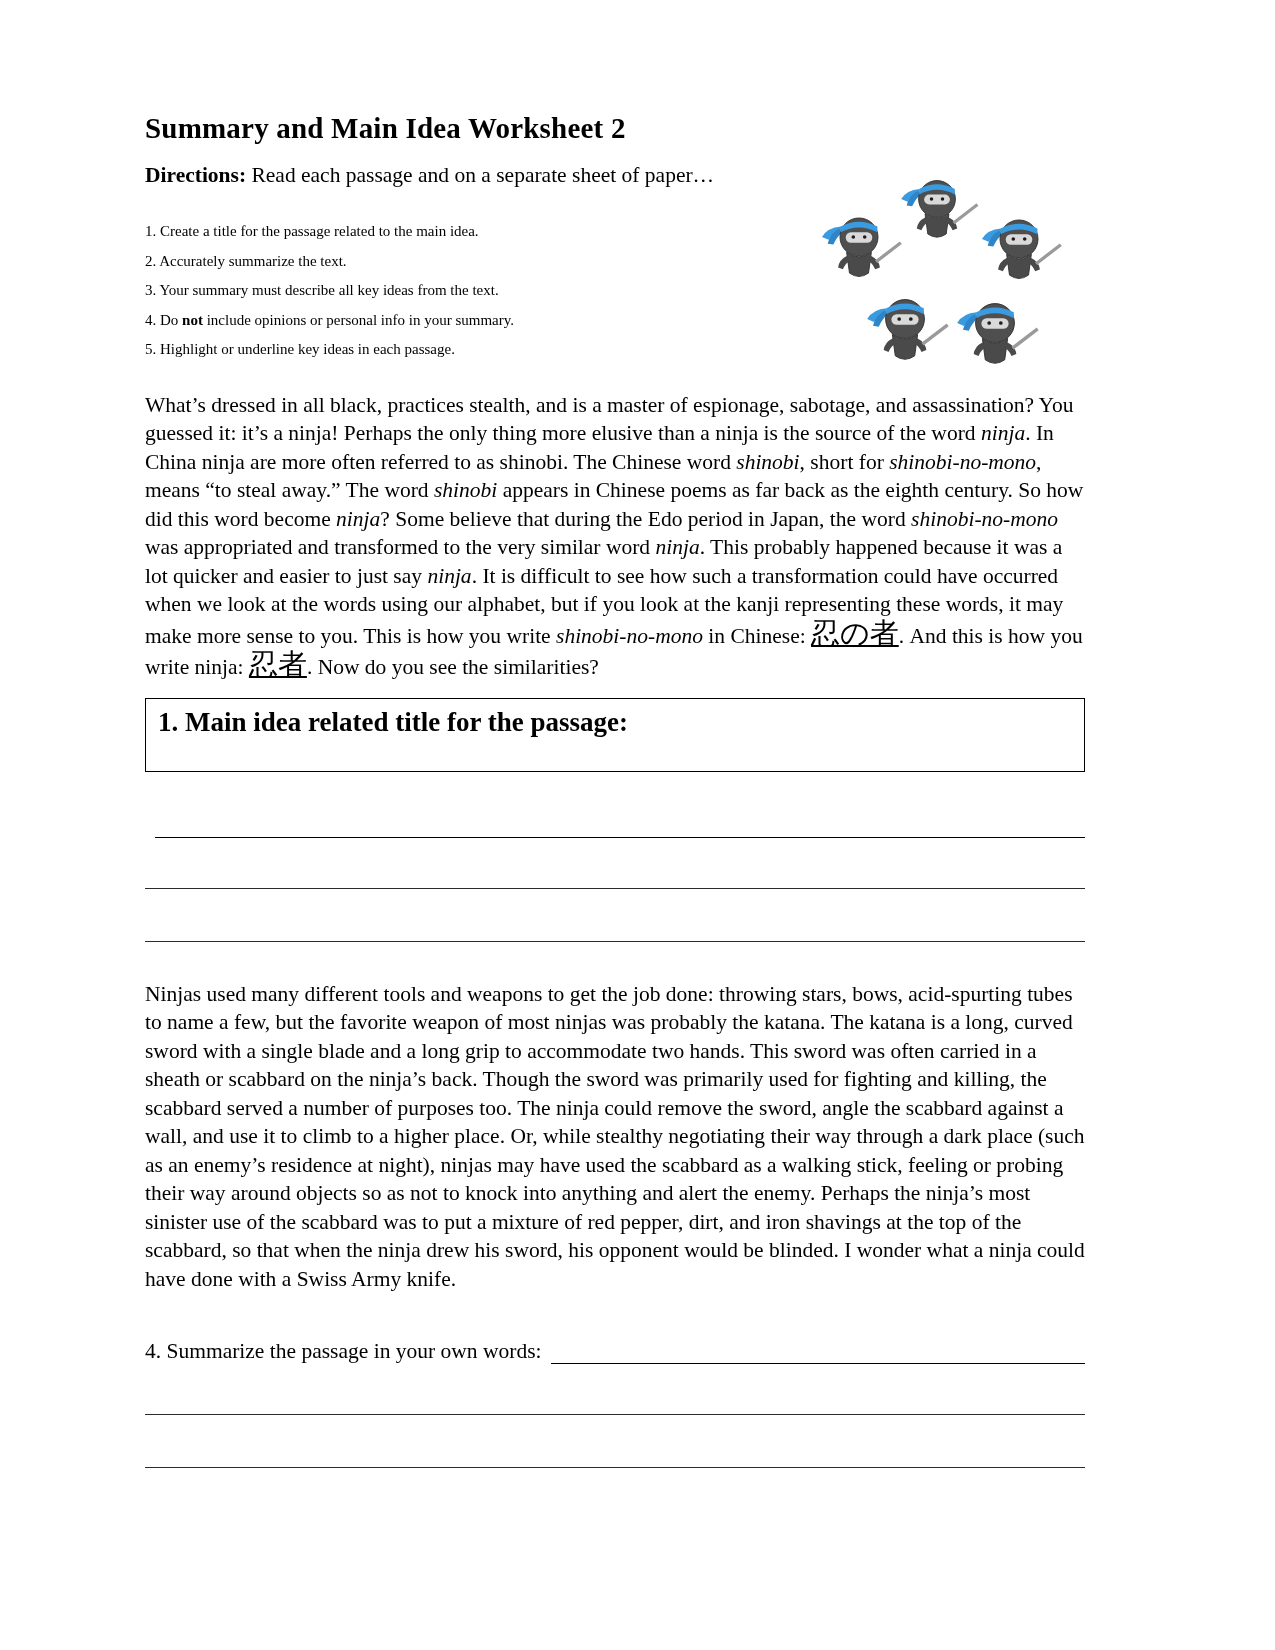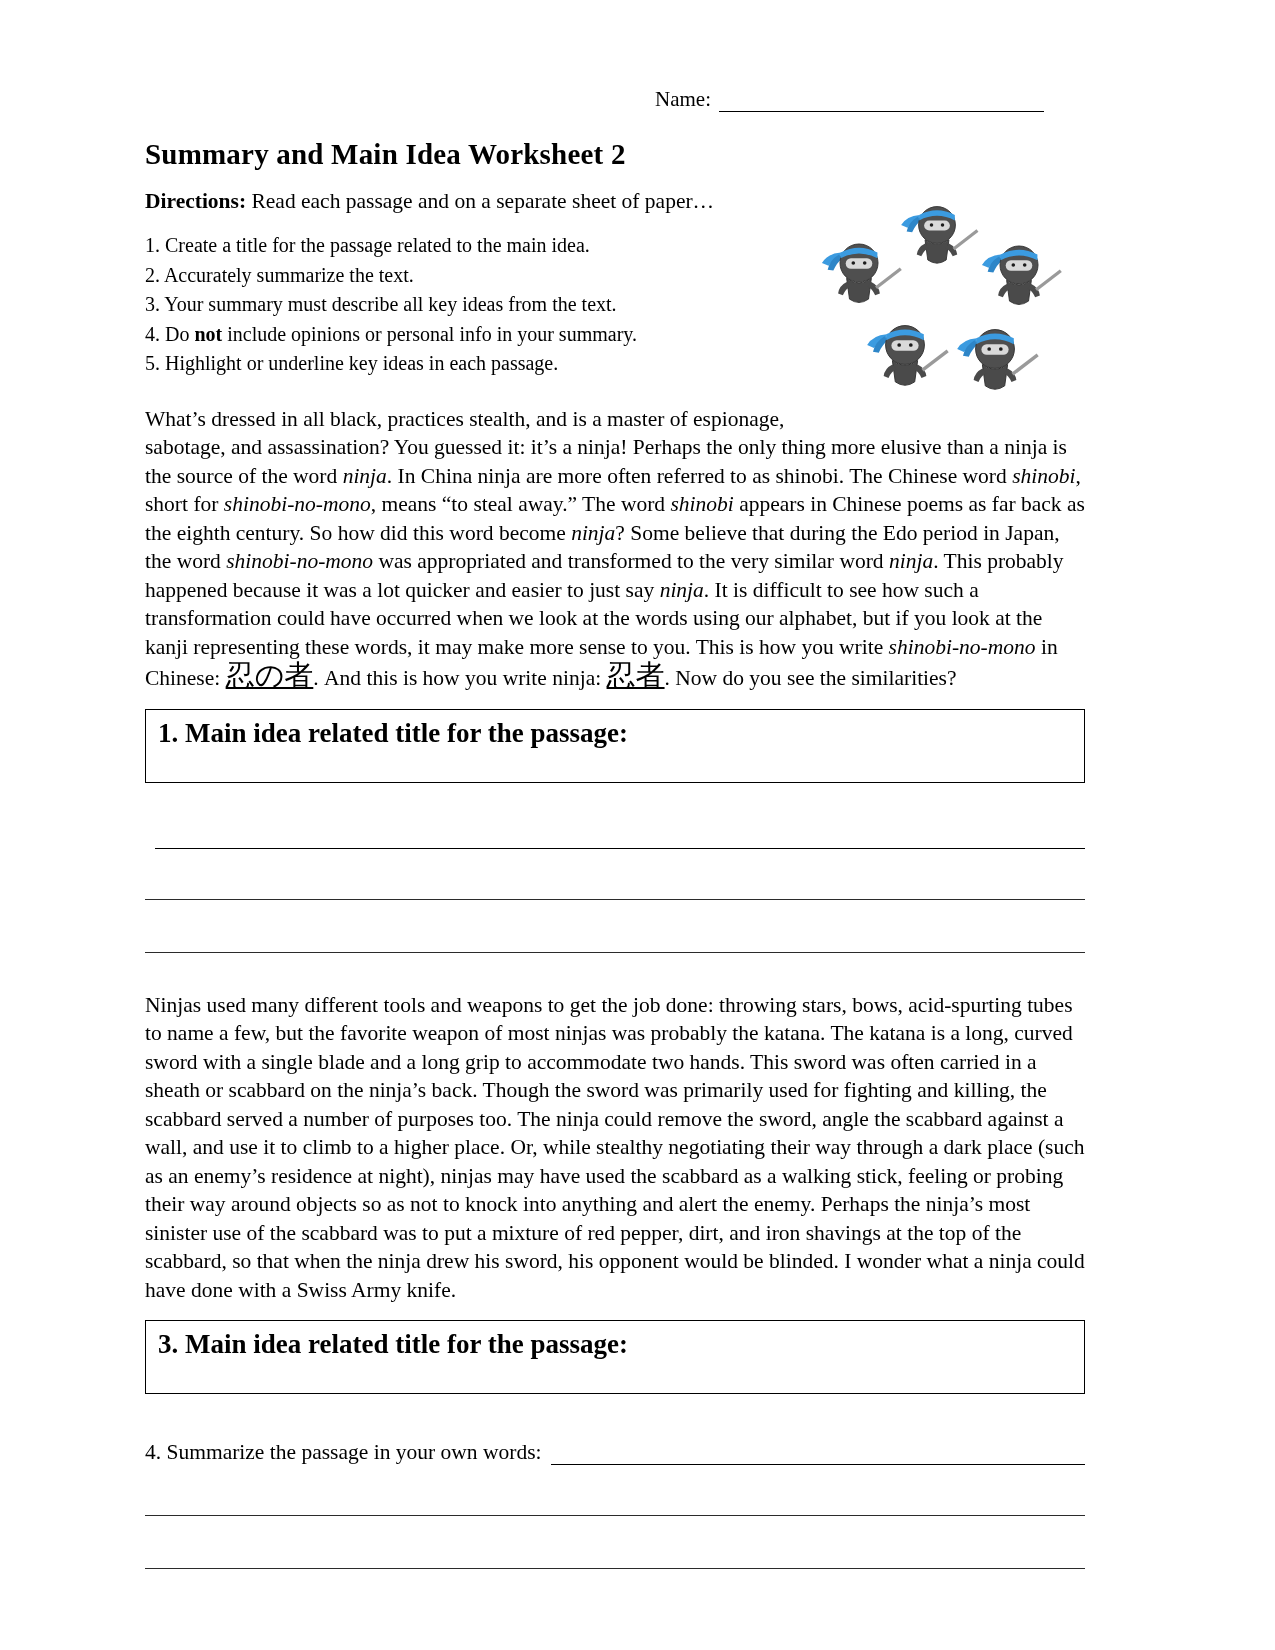--- a/index.html
+++ b/index.html
@@ -43,22 +43,22 @@
     line-height: 28px;
   }
   .ninja-float {
     float: right;
     width: 268px;
     height: 232px;
     margin: -10px 0 6px 24px;
   }
   .instructions {
     list-style: none;
-    margin-top: 16px;
-    font-size: 20px;
+    margin-top: 28px;
+    font-size: 15px;
     line-height: 29.5px;
   }
   .passage {
     margin-top: 26px;
     font-size: 21.5px;
     line-height: 28.5px;
   }
   .cjk {
     font-size: 29px;
     line-height: 28px;
@@ -92,24 +92,20 @@
   }
   .write-line + .write-line { margin-top: 52px; }
   .passage-2 { margin-top: 38px; }
   .clearfix::after { content: ""; display: block; clear: both; }
 </style>
 </head>
 <body>
 
 <div class="page">
 
-  <div class="name-row">
-    <span>Name:</span>
-    <span class="blank"></span>
-  </div>
 
   <h1 class="title">Summary and Main Idea Worksheet 2</h1>
 
   <div class="clearfix">
     <div class="ninja-float">
       <svg width="268" height="232" viewBox="0 0 268 232">
         <defs>
           <g id="ninja">
 
             <path d="M-19,-11 q-14,1 -20,11 l7,3 q7,-9 13,-9 Z" fill="#3b9be0"></path>
@@ -158,23 +154,20 @@
 
   <div class="summarize-row">
     <span class="blank"></span>
   </div>
 
   <div class="write-line"></div>
   <div class="write-line"></div>
 
   <p class="passage passage-2"><span>Ninjas used many different tools and weapons to get the job done: throwing stars, bows, acid-spurting tubes to name a few, but the favorite weapon of most ninjas was probably the katana.  The katana is a long, curved sword with a single blade and a long grip to accommodate two hands.  This sword was often carried in a sheath or scabbard on the ninja’s back.  Though the sword was primarily used for fighting and killing, the scabbard served a number of purposes too.  The ninja could remove the sword, angle the scabbard against a wall, and use it to climb to a higher place.  Or, while stealthy negotiating their way through a dark place (such as an enemy’s residence at night), ninjas may have used the scabbard as a walking stick, feeling or probing their way around objects so as not to knock into anything and alert the enemy.  Perhaps the ninja’s most sinister use of the scabbard was to put a mixture of red pepper, dirt, and iron shavings at the top of the scabbard, so that when the ninja drew his sword, his opponent would be blinded.  I wonder what a ninja could have done with a Swiss Army knife.</span></p>
 
-  <div class="answer-box">
-    <span>3. Main idea related title for the passage:</span>
-  </div>
 
   <div class="summarize-row">
     <span>4. Summarize the passage in your own words:</span>
     <span class="blank"></span>
   </div>
 
   <div class="write-line"></div>
   <div class="write-line"></div>
 
 </div>

